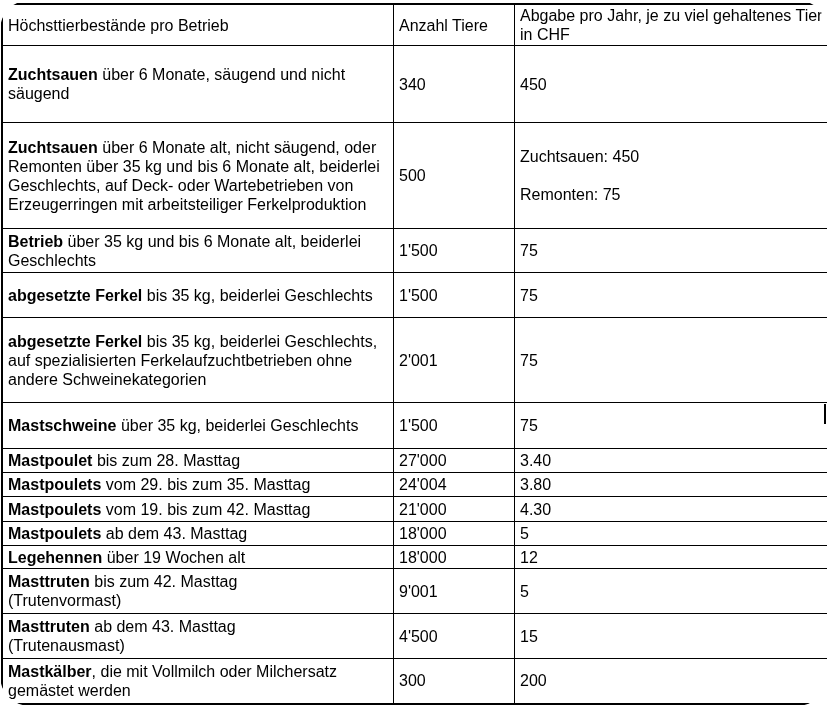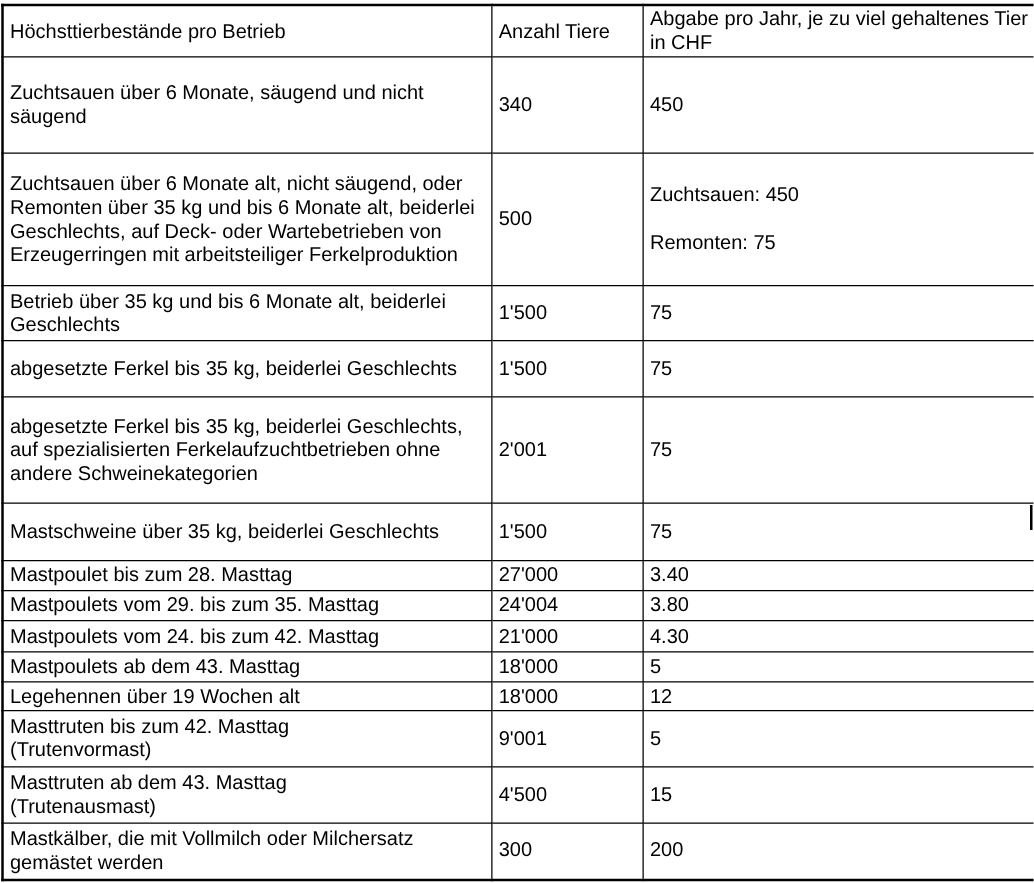--- a/index.html
+++ b/index.html
@@ -10,20 +10,21 @@
     font-family: "Liberation Sans", sans-serif;
     font-size: 16px;
     line-height: 19px;
   }
   .page {
     position: relative;
     width: 827px;
     height: 706px;
     background: #ffffff;
     overflow: hidden;
+    border-radius: 30px;
   }
   table.tbl {
     border-collapse: collapse;
     table-layout: fixed;
     width: 822px;
     margin: 3px 0 0 1px;
     border: 2px solid #000000;
   }
   .tbl th, .tbl td {
     border: 1px solid #000000;
@@ -31,21 +32,21 @@
     text-align: left;
     vertical-align: middle;
     font-weight: normal;
     overflow: hidden;
   }
   .col-category { width: 381px; }
   .col-count    { width: 111px; }
   .col-fee      { width: 318px; }
   .tbl td.cell-category { white-space: pre-line; }
   .tbl td.cell-fee      { white-space: pre-line; }
-  .b { font-weight: normal; }
+  .b { font-weight: bold; }
   thead tr { height: 41px; }
   tbody tr:nth-child(1)  { height: 77px; }
   tbody tr:nth-child(2)  { height: 106px; }
   tbody tr:nth-child(3)  { height: 44px; }
   tbody tr:nth-child(4)  { height: 45px; }
   tbody tr:nth-child(5)  { height: 85px; }
   tbody tr:nth-child(6)  { height: 46px; }
   tbody tr:nth-child(7)  { height: 24px; }
   tbody tr:nth-child(8)  { height: 24px; }
   tbody tr:nth-child(9)  { height: 25px; }
@@ -120,21 +121,21 @@
     <td class="cell-fee">3.40</td>
   </tr>
 
   <tr>
     <td class="cell-category"><span class="b">Mastpoulets</span><span> vom 29. bis zum 35. Masttag</span></td>
     <td class="cell-count">24'004</td>
     <td class="cell-fee">3.80</td>
   </tr>
 
   <tr>
-    <td class="cell-category"><span class="b">Mastpoulets</span><span> vom 24. bis zum 42. Masttag</span></td>
+    <td class="cell-category"><span class="b">Mastpoulets</span><span> vom 19. bis zum 42. Masttag</span></td>
     <td class="cell-count">21'000</td>
     <td class="cell-fee">4.30</td>
   </tr>
 
   <tr>
     <td class="cell-category"><span class="b">Mastpoulets</span><span> ab dem 43. Masttag</span></td>
     <td class="cell-count">18'000</td>
     <td class="cell-fee">5</td>
   </tr>
 

